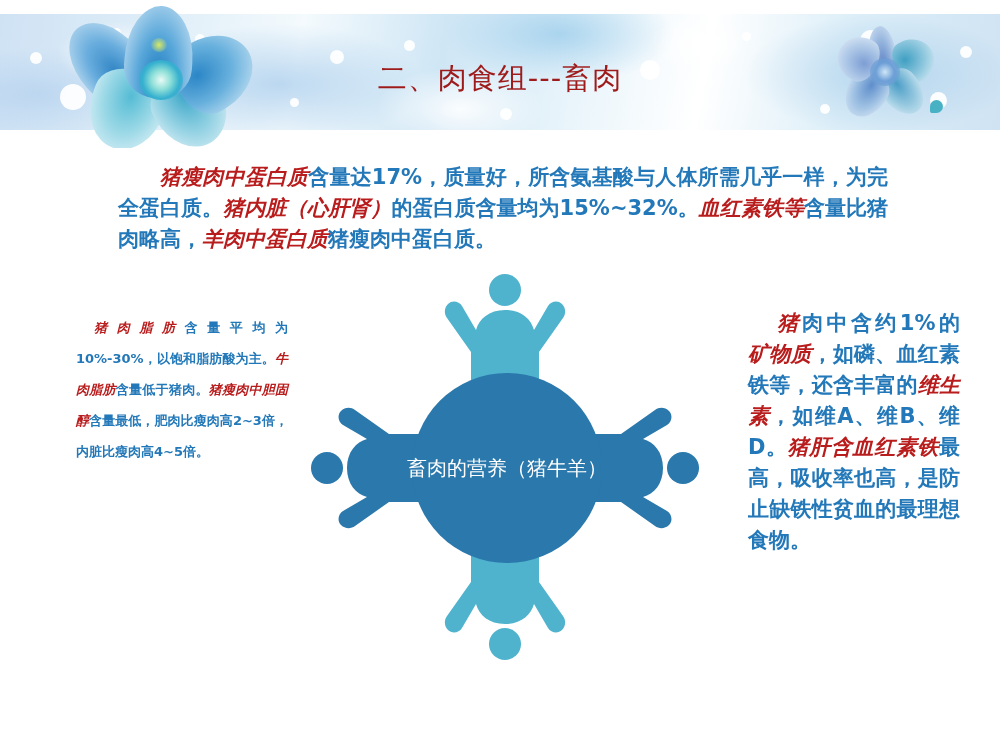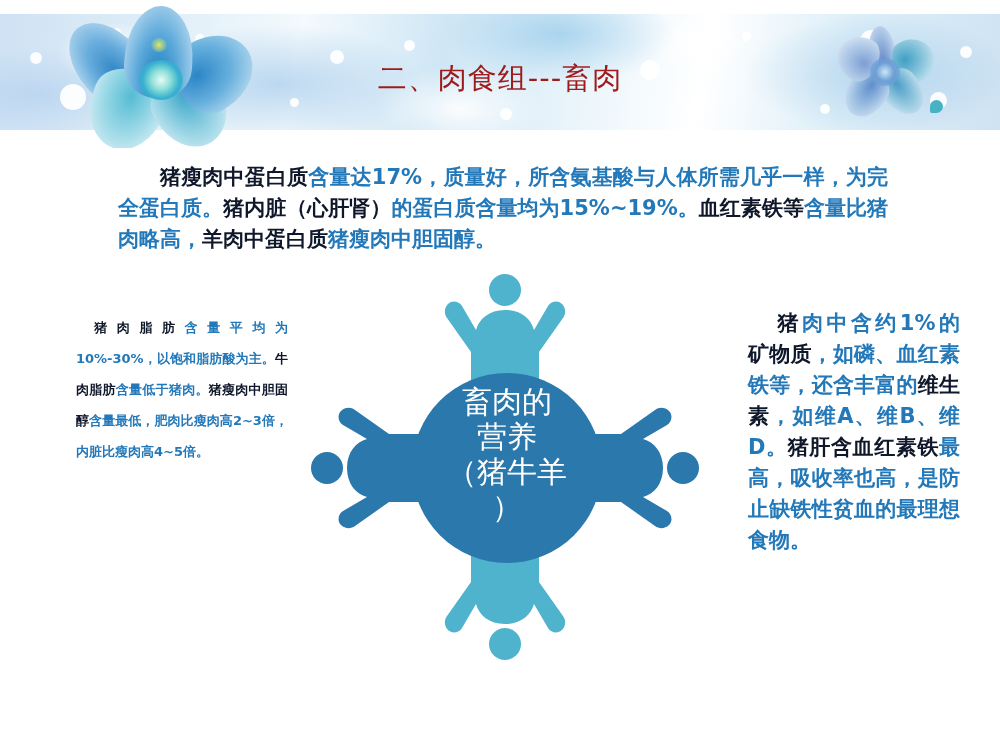--- a/index.html
+++ b/index.html
@@ -144,21 +144,21 @@
     color: #9E1B1B;
     font-size: 29px;
     font-weight: 400;
     letter-spacing: 1px;
     line-height: 52px;
     white-space: nowrap;
     font-family: "DejaVu Sans", "Liberation Sans", sans-serif;
   }
 
   
-  .red  { color: #0f172a; font-weight: bold; }
+  .red  { color: #b91c1c; font-weight: bold; font-style: italic; }
   .blue { color: #2278B8; font-weight: bold; }
 
   .para-top {
     position: absolute;
     left: 118px;
     top: 162px;
     width: 770px;
     font-size: 21px;
     line-height: 31px;
     text-align: justify;
@@ -210,24 +210,25 @@
     height: 390px;
   }
   .diagram svg { display: block; }
   .center-label {
     position: absolute;
     left: 122px;
     top: 112px;
     width: 160px;
     height: 168px;
     display: flex;
-    flex-direction: column;
+    flex-direction: row;
     align-items: center;
+    justify-content: center;
     color: #ffffff;
-    font-size: 30px;
+    font-size: 20px;
     line-height: 35px;
     font-weight: 400;
     text-align: center;
     font-family: "DejaVu Sans", "Liberation Sans", sans-serif;
     pointer-events: none;
   }
   .center-label span { display: block; white-space: nowrap; }
 </style>
 </head>
 <body>
@@ -270,21 +271,21 @@
       <div class="petal fr-p3"></div>
       <div class="petal fr-p4"></div>
       <div class="petal fr-p5"></div>
       <div class="fr-core"></div>
       <div class="fr-teal"></div>
     </div>
   </div>
 
   <div class="title">二、肉食组---畜肉</div>
 
-  <div class="para-top"><span class="red">猪瘦肉中蛋白质</span><span class="blue">含量达17%，质量好，所含氨基酸与人体所需几乎一样，为完全蛋白质。</span><span class="red">猪内脏（心肝肾）</span><span class="blue">的蛋白质含量均为15%~19%。</span><span class="red">血红素铁等</span><span class="blue">含量比猪肉略高，</span><span class="red">羊肉中蛋白质</span><span class="blue">猪瘦肉中胆固醇。</span></div>
+  <div class="para-top"><span class="red">猪瘦肉中蛋白质</span><span class="blue">含量达17%，质量好，所含氨基酸与人体所需几乎一样，为完全蛋白质。</span><span class="red">猪内脏（心肝肾）</span><span class="blue">的蛋白质含量均为15%~32%。</span><span class="red">血红素铁等</span><span class="blue">含量比猪肉略高，</span><span class="red">羊肉中蛋白质</span><span class="blue">猪瘦肉中蛋白质。</span></div>
 
   <div class="col-left"><span class="red">猪肉脂肪</span><span class="blue">含量平均为10%-30%，以饱和脂肪酸为主。</span><span class="red">牛肉脂肪</span><span class="blue">含量低于猪肉。</span><span class="red">猪瘦肉中胆固醇</span><span class="blue">含量最低，肥肉比瘦肉高2~3倍，内脏比瘦肉高4~5倍。</span></div>
 
   <div class="col-right"><span class="red">猪</span><span class="blue">肉中含约1%的</span><span class="red">矿物质</span><span class="blue">，如磷、血红素铁等，还含丰富的</span><span class="red">维生素</span><span class="blue">，如维A、维B、维D。</span><span class="red">猪肝含血红素铁</span><span class="blue">最高，吸收率也高，是防止缺铁性贫血的最理想食物。</span></div>
 
 
   <div class="diagram">
     <svg width="400" height="390" viewBox="0 0 400 390" xmlns="http://www.w3.org/2000/svg">
 
       <g>

